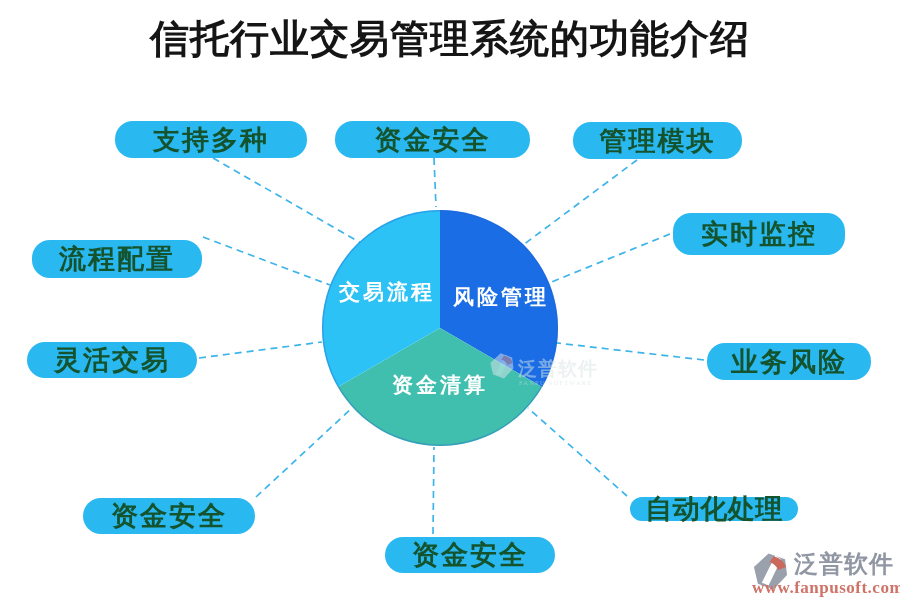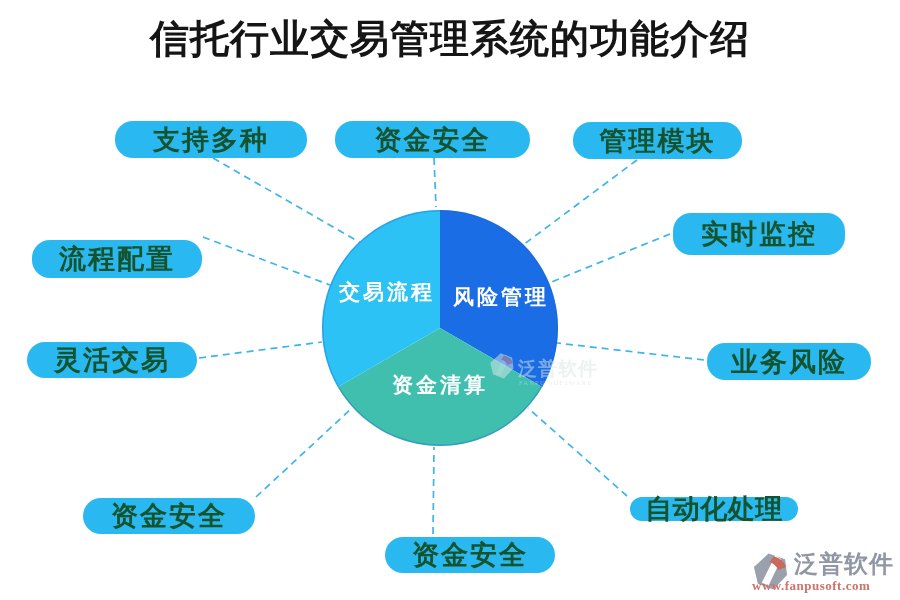--- a/index.html
+++ b/index.html
@@ -33,22 +33,22 @@
   .n8{left:83px; top:498px;width:172px;height:36px;}
   .n9{left:353px;top:537px;width:170px;height:36px;margin-left:32px;}
   .n10{left:630px;top:497px;width:168px;height:24px;letter-spacing:0.5px;}
   .footer-logo{position:absolute;left:752px;top:548px;width:142px;height:48px;}
   .footer-logo .glyph{position:absolute;left:0;top:3px;}
   .footer-logo .brand{
     position:absolute;left:36px;top:0;width:106px;text-align:right;
     font-size:24px;font-weight:bold;color:#9097a3;letter-spacing:1px;
   }
   .footer-logo .url{
-    position:absolute;left:0;top:30px;width:142px;text-align:left;
-    font-size:13px;font-weight:bold;color:#cf7268;letter-spacing:0.5px;
+    position:absolute;left:0;top:30px;width:142px;text-align:right;
+    font-size:17px;font-weight:bold;color:#cf7268;letter-spacing:0.5px;
   }
 </style>
 </head>
 <body>
 
 <div class="title">信托行业交易管理系统的功能介绍</div>
 
 <svg class="stage" width="900" height="600" viewBox="0 0 900 600">
 
   <g>

